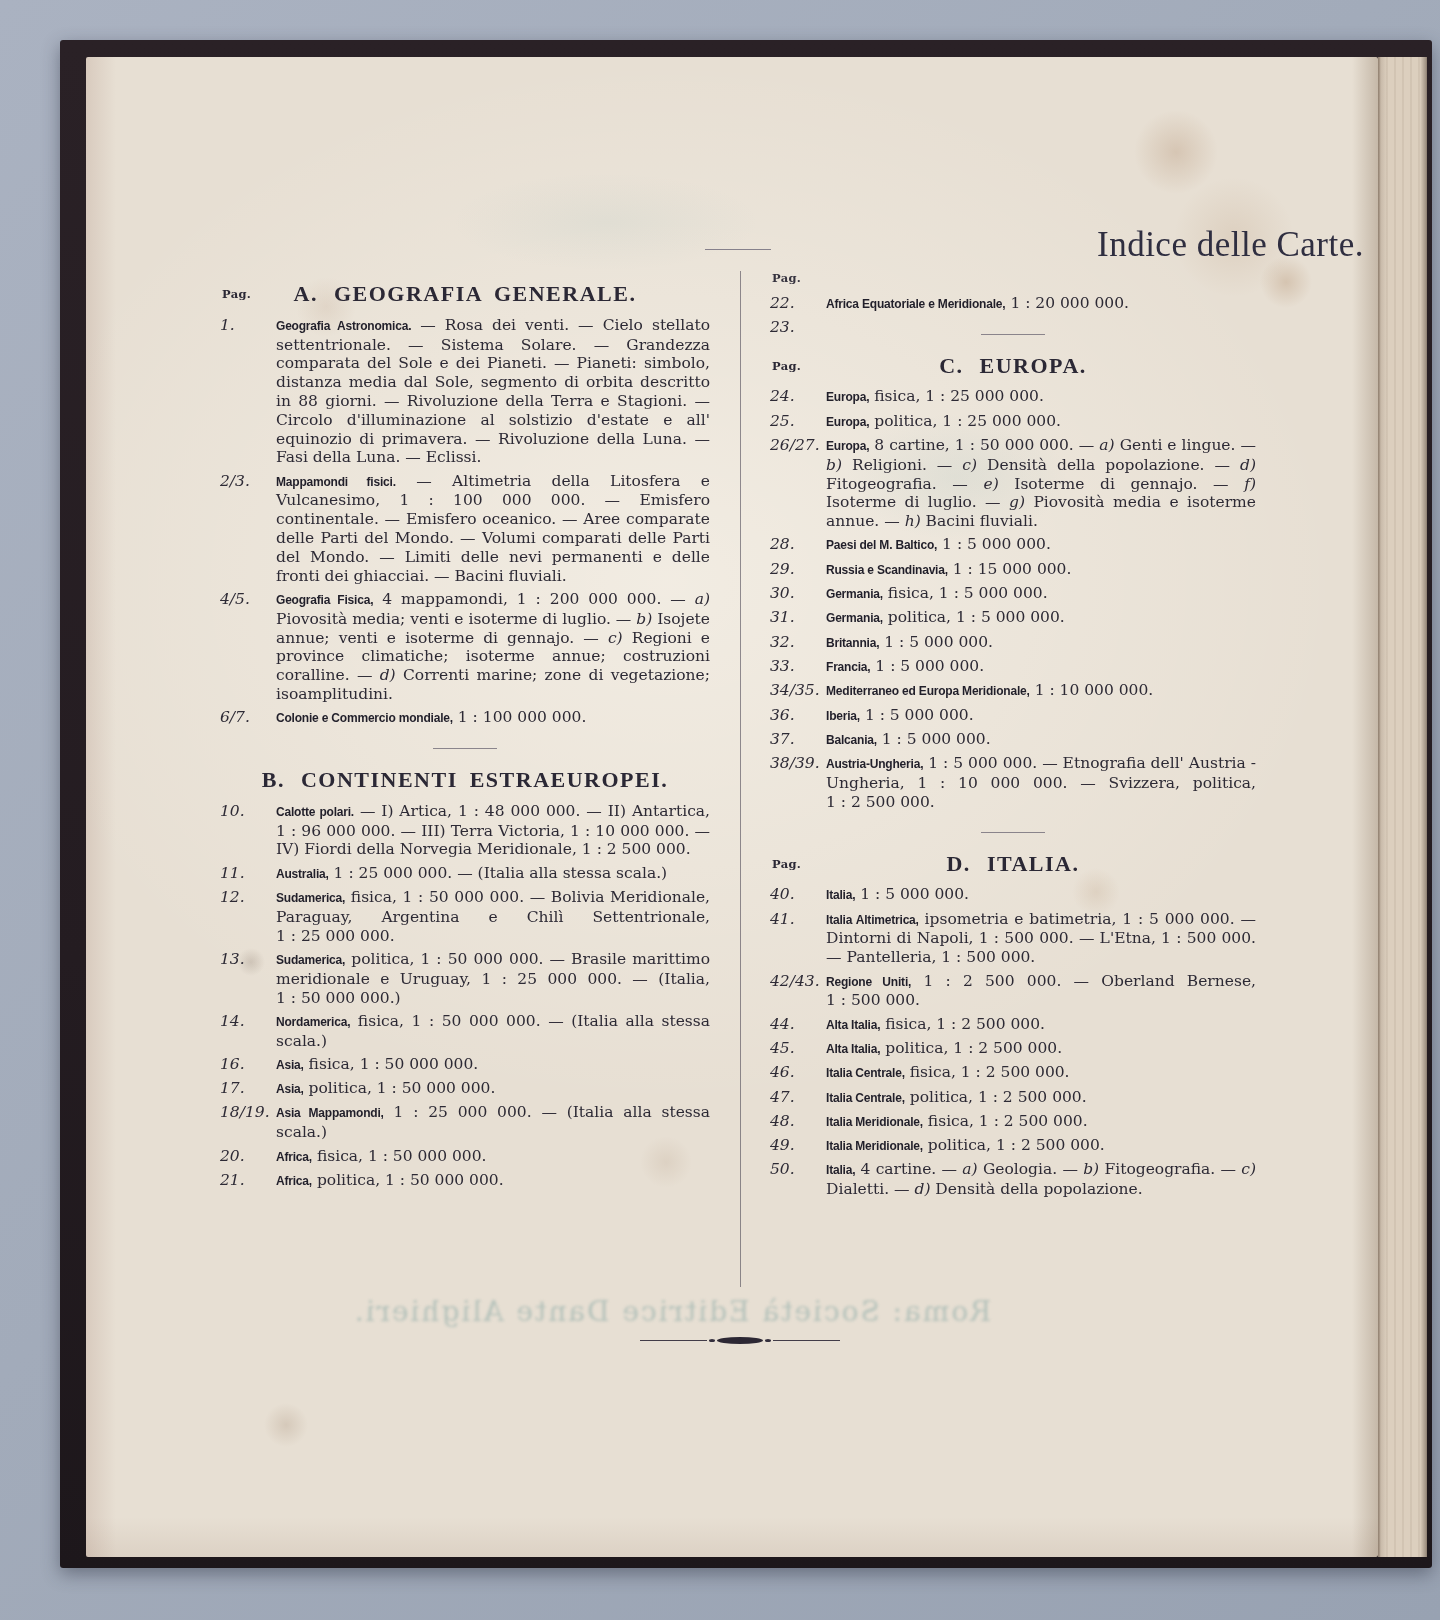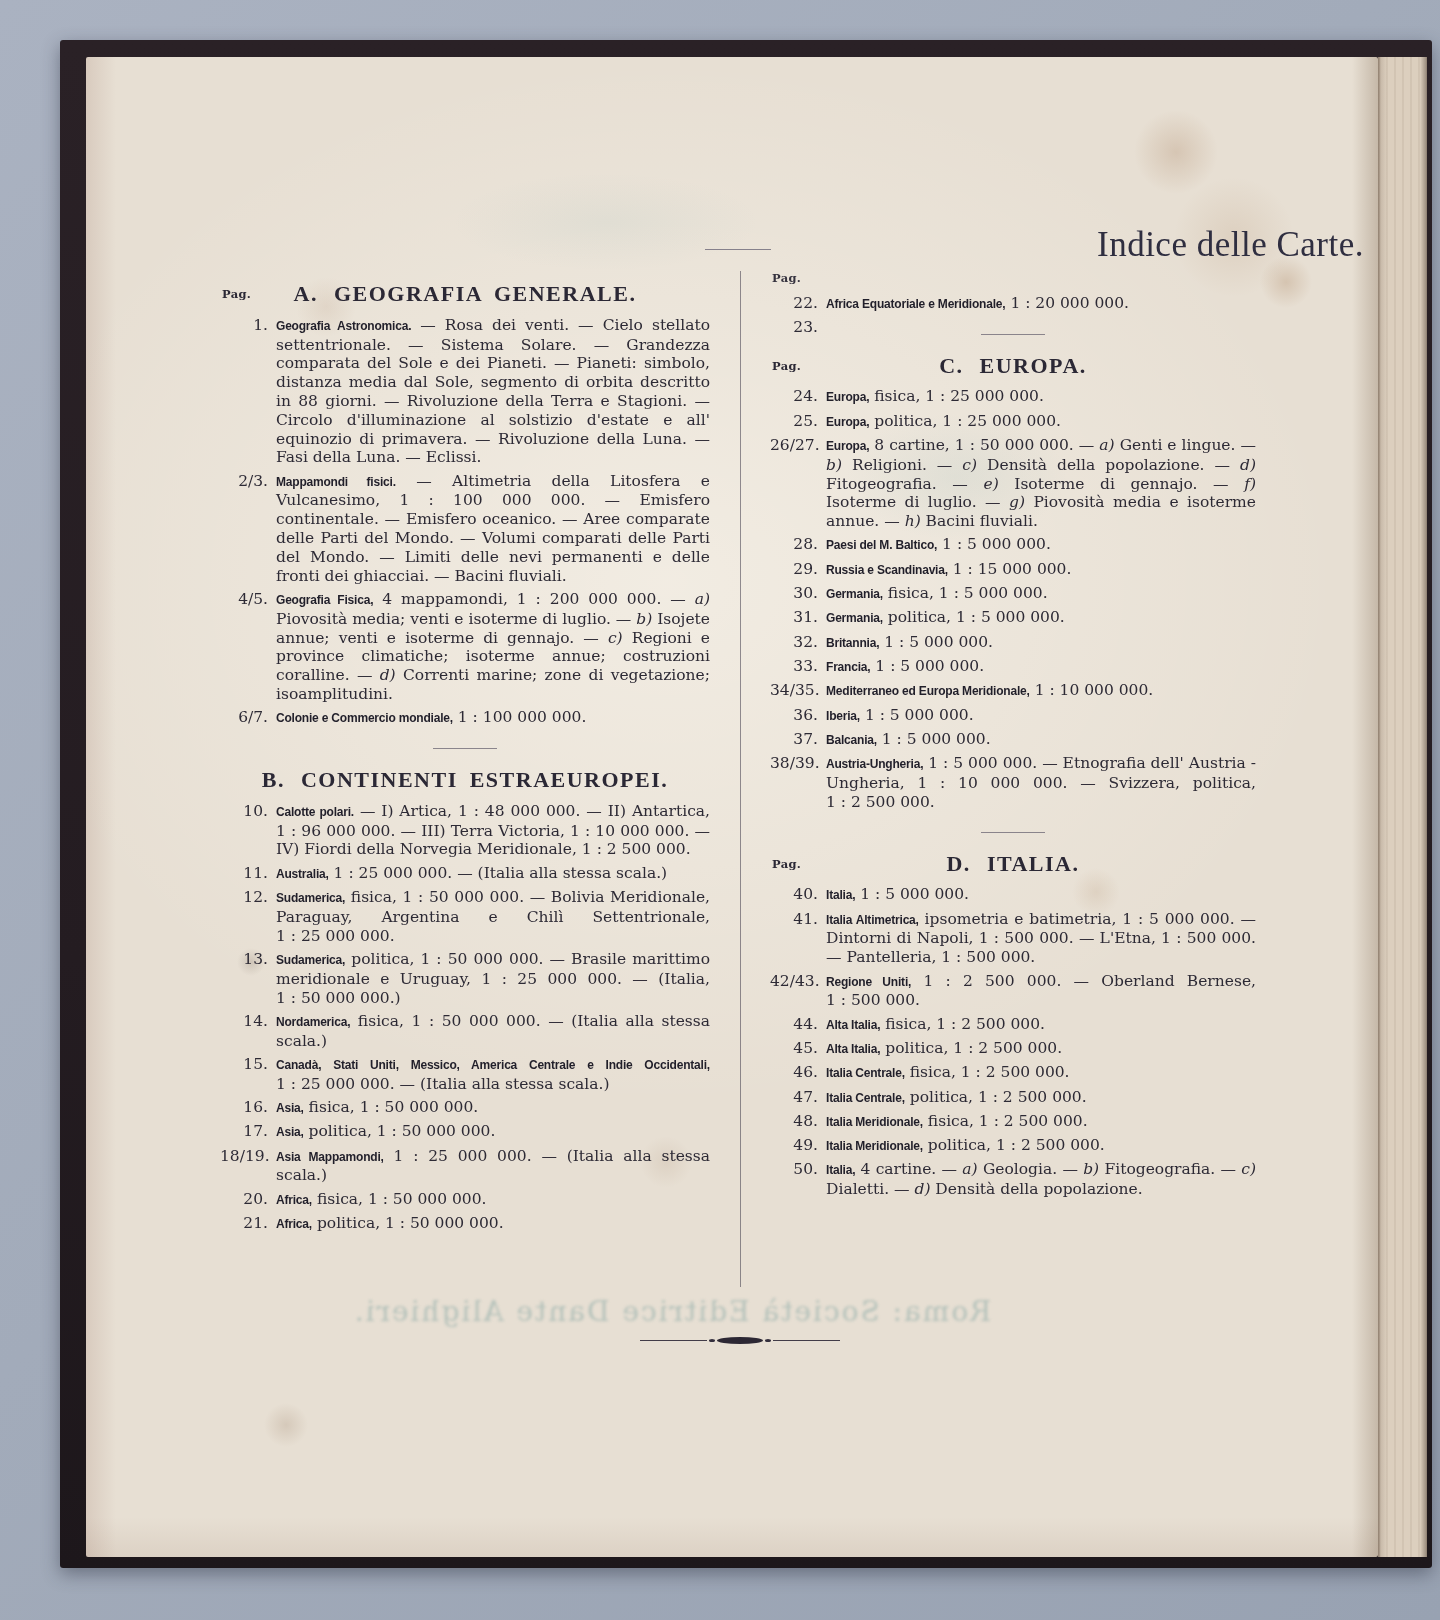--- a/index.html
+++ b/index.html
@@ -60,21 +60,21 @@
     font-weight:bold;font-size:22px;letter-spacing:1.5px;word-spacing:5px;
     margin:16px 0 12px;color:#2b2835;white-space:nowrap;
   }
   .sec-head .pag-inline{
     position:absolute;left:2px;bottom:0;font-family:"DejaVu Serif",serif;
     font-size:11.5px;letter-spacing:.3px;word-spacing:0;
   }
   .sec-letter{margin-right:16px;}
   .sec-divider{width:64px;height:1px;background:#6a6472;opacity:.75;margin:20px auto 22px;}
   .entry{position:relative;padding-left:56px;text-align:justify;margin-bottom:4.5px;}
-  .entry .num{position:absolute;left:0;top:0;width:48px;text-align:right;}
+  .entry .num{position:absolute;left:0;top:0;width:48px;font-style:italic;}
   .map-title{
     font-family:"Liberation Sans",sans-serif;font-weight:bold;font-size:12px;
     letter-spacing:-.2px;color:#211f2a;
   }
   .entry i{font-style:italic;}
   .ghost{
     position:absolute;top:1238px;left:-60px;width:100%;text-align:center;
     font-size:28px;letter-spacing:2px;color:rgba(100,148,148,.38);
     transform:scaleX(-1);filter:blur(1.6px);
   }
@@ -101,21 +101,20 @@
             <div class="entry"><span class="num">6/7.</span><span class="txt"><b class="map-title">Colonie e Commercio mondiale,</b><span class="body"> 1&nbsp;:&nbsp;100&nbsp;000&nbsp;000.</span></span></div>
           </div>
           <div class="sec-divider"></div>
           <div class="sec-head"><span class="sec-letter">B.</span><span class="sec-name">CONTINENTI ESTRAEUROPEI.</span></div>
           <div class="entries">
             <div class="entry"><span class="num">10.</span><span class="txt"><b class="map-title">Calotte polari.</b><span class="body"> — I) Artica, 1&nbsp;:&nbsp;48&nbsp;000&nbsp;000. — II) Antartica, 1&nbsp;:&nbsp;96&nbsp;000&nbsp;000. — III) Terra Victoria, 1&nbsp;:&nbsp;10&nbsp;000&nbsp;000. — IV) Fiordi della Norvegia Meridionale, 1&nbsp;:&nbsp;2&nbsp;500&nbsp;000.</span></span></div>
             <div class="entry"><span class="num">11.</span><span class="txt"><b class="map-title">Australia,</b><span class="body"> 1&nbsp;:&nbsp;25&nbsp;000&nbsp;000. — (Italia alla stessa scala.)</span></span></div>
             <div class="entry"><span class="num">12.</span><span class="txt"><b class="map-title">Sudamerica,</b><span class="body"> fisica, 1&nbsp;:&nbsp;50&nbsp;000&nbsp;000. — Bolivia Meridionale, Paraguay, Argentina e Chilì Settentrionale, 1&nbsp;:&nbsp;25&nbsp;000&nbsp;000.</span></span></div>
             <div class="entry"><span class="num">13.</span><span class="txt"><b class="map-title">Sudamerica,</b><span class="body"> politica, 1&nbsp;:&nbsp;50&nbsp;000&nbsp;000. — Brasile marittimo meridionale e Uruguay, 1&nbsp;:&nbsp;25&nbsp;000&nbsp;000. — (Italia, 1&nbsp;:&nbsp;50&nbsp;000&nbsp;000.)</span></span></div>
             <div class="entry"><span class="num">14.</span><span class="txt"><b class="map-title">Nordamerica,</b><span class="body"> fisica, 1&nbsp;:&nbsp;50&nbsp;000&nbsp;000. — (Italia alla stessa scala.)</span></span></div>
-            <div class="entry"><span class="num">15.</span><span class="txt"><b class="map-title">Canadà, Stati Uniti, Messico, America Centrale e Indie Occidentali,</b><span class="body"> 1&nbsp;:&nbsp;25&nbsp;000&nbsp;000. — (Italia alla stessa scala.)</span></span></div>
             <div class="entry"><span class="num">16.</span><span class="txt"><b class="map-title">Asia,</b><span class="body"> fisica, 1&nbsp;:&nbsp;50&nbsp;000&nbsp;000.</span></span></div>
             <div class="entry"><span class="num">17.</span><span class="txt"><b class="map-title">Asia,</b><span class="body"> politica, 1&nbsp;:&nbsp;50&nbsp;000&nbsp;000.</span></span></div>
             <div class="entry"><span class="num">18/19.</span><span class="txt"><b class="map-title">Asia Mappamondi,</b><span class="body"> 1&nbsp;:&nbsp;25&nbsp;000&nbsp;000. — (Italia alla stessa scala.)</span></span></div>
             <div class="entry"><span class="num">20.</span><span class="txt"><b class="map-title">Africa,</b><span class="body"> fisica, 1&nbsp;:&nbsp;50&nbsp;000&nbsp;000.</span></span></div>
             <div class="entry"><span class="num">21.</span><span class="txt"><b class="map-title">Africa,</b><span class="body"> politica, 1&nbsp;:&nbsp;50&nbsp;000&nbsp;000.</span></span></div>
           </div>
         </div>
       <div class="col col-1">
           <div class="pag">Pag.</div>
           <div class="entries">

